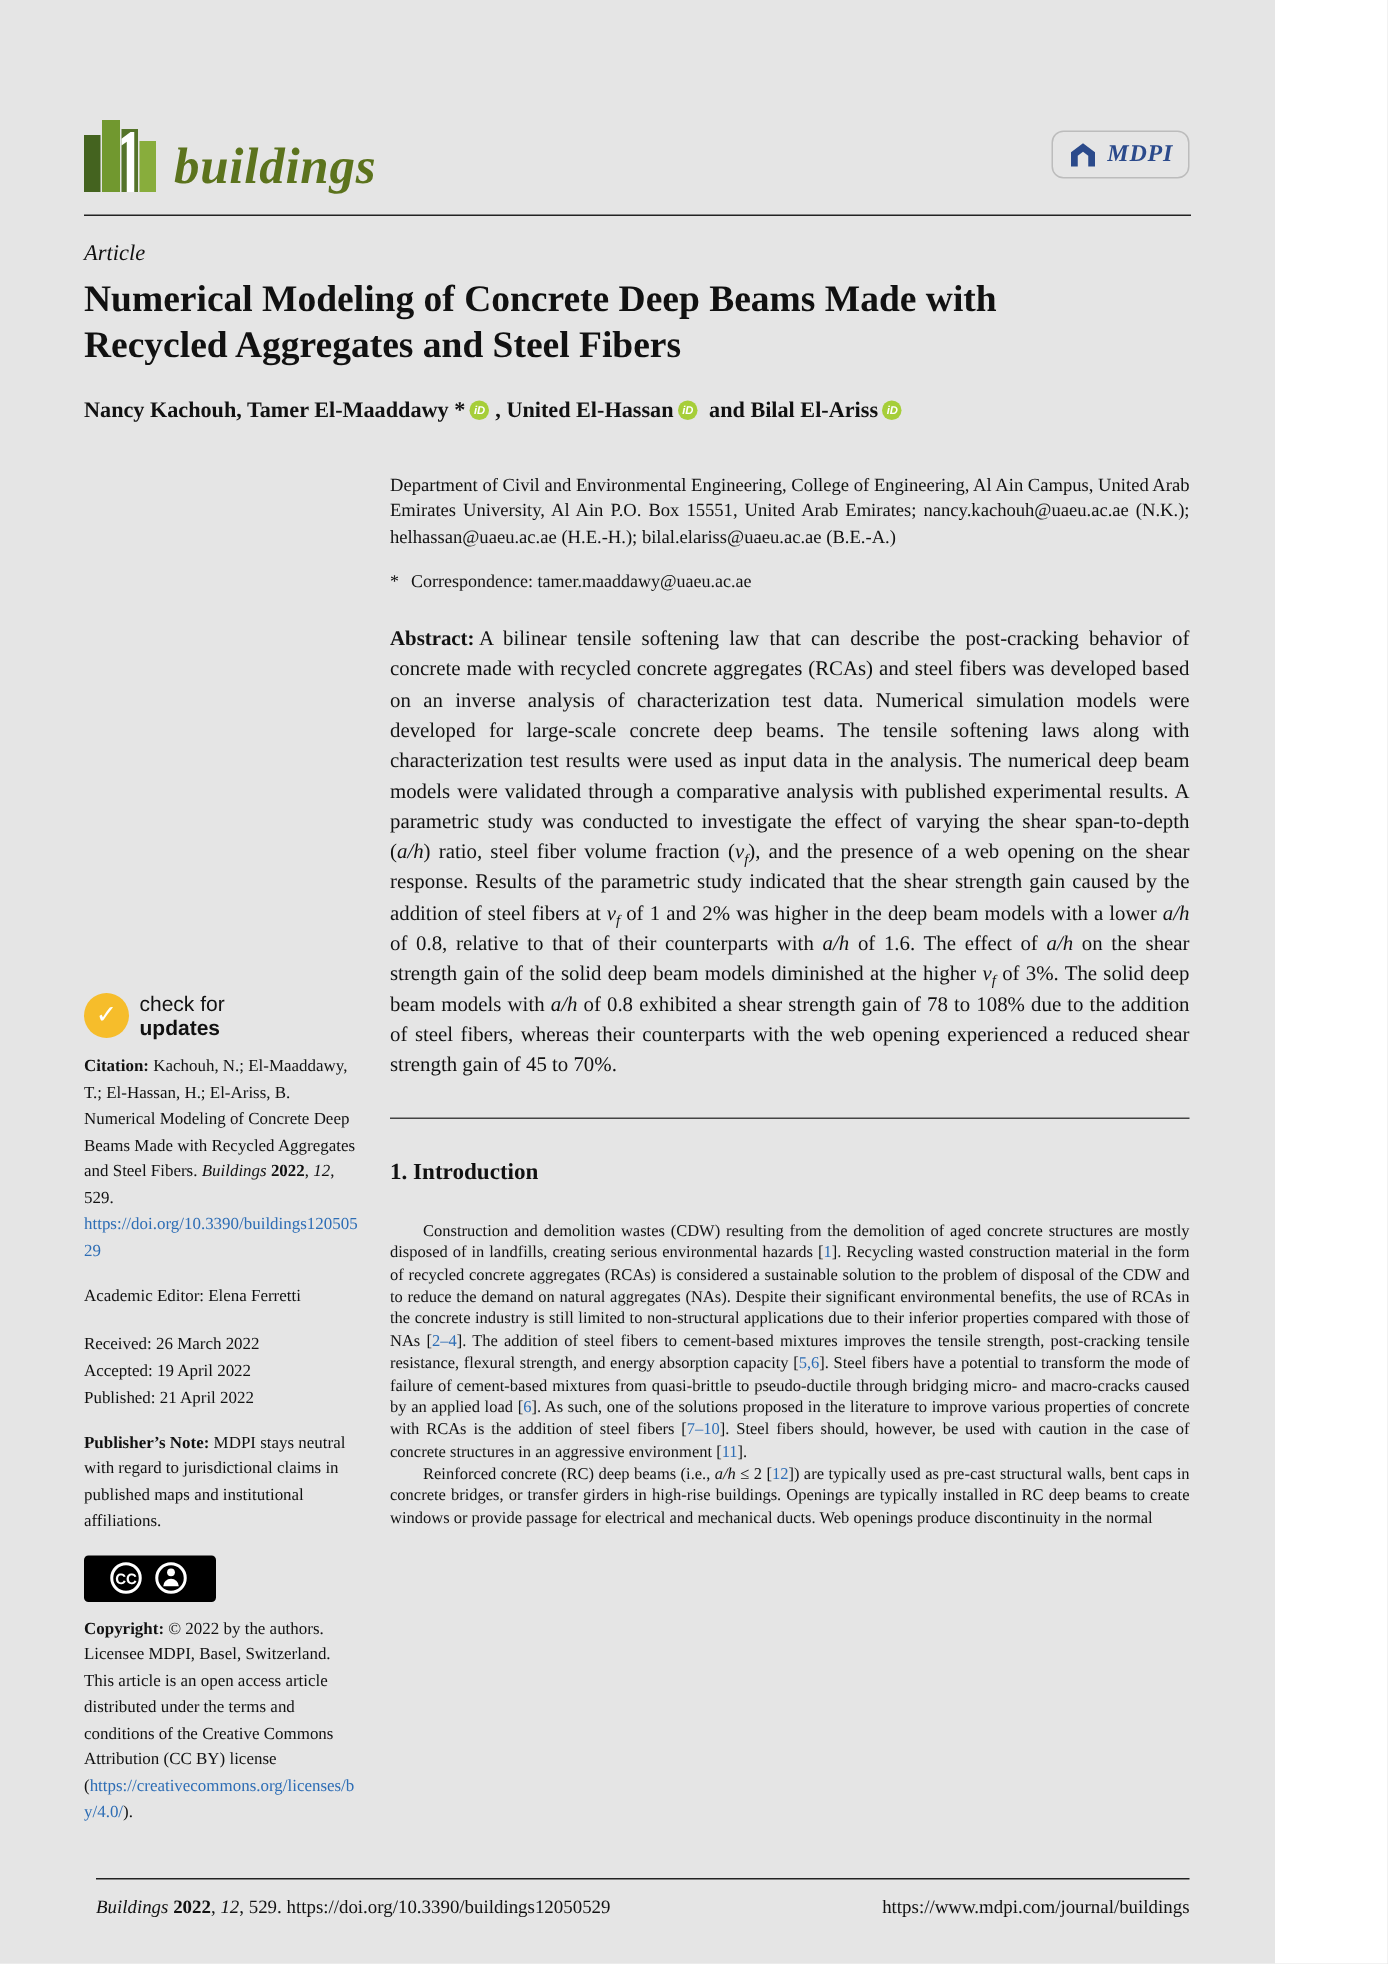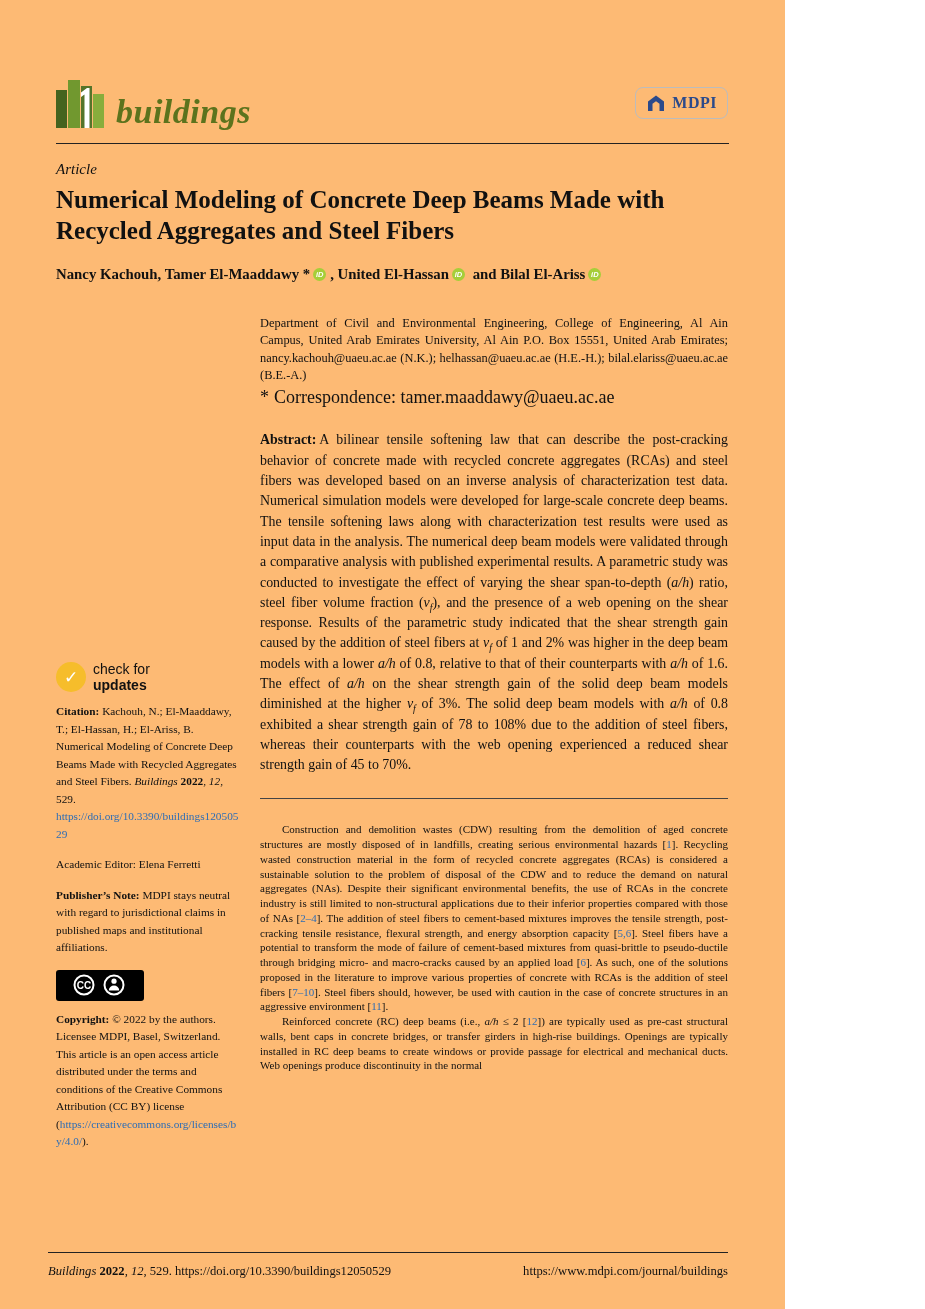--- a/index.html
+++ b/index.html
@@ -1,36 +1,36 @@
 <!DOCTYPE html>
 <html><head>
 <meta charset="utf-8">
 <style>
   * { box-sizing: border-box; }
   body { margin:0; font-family:"Liberation Serif","DejaVu Serif",serif; color:#111; background:#fff; }
-  .page { position:relative; width:785px; height:1309px; background:#fdba74; overflow:hidden; }
+  .page { position:relative; width:850px; height:1309px; background:#e5e5e5; overflow:hidden; }
 
   .masthead { display:flex; justify-content:space-between; align-items:center; padding:78px 57px 0 56px; }
   .brand { display:flex; align-items:flex-end; gap:10px; }
   .brand-word { font-size:34px; font-weight:bold; font-style:italic; color:#5c731d; line-height:0.95; letter-spacing:0.5px; }
-  .mdpi-badge { display:flex; align-items:center; gap:6px; border:1.5px solid #bcbcbc; border-radius:8px; padding:6px 10px; }
+  .mdpi-badge { display:flex; align-items:center; gap:6px; border:1.5px solid #bcbcbc; border-radius:8px; padding:6px 10px;font-style:italic; }
   .mdpi-word { font-size:16px; font-weight:bold; color:#2b4a8b; letter-spacing:0.5px; }
 
   .rule { border:none; border-top:1px solid #222; margin:0; }
   .rule-top { margin:15px 56px 0 56px; }
   .article-label { margin:17px 56px 0 56px; font-style:italic; font-size:15px; }
   .title { margin:7px 56px 0 56px; font-size:25px; line-height:1.22; font-weight:bold; max-width:690px; }
   .authors { margin:20px 56px 0 56px; font-size:14.8px; font-weight:bold; }
   .orcid { display:inline-block; width:13px; height:13px; border-radius:50%; background:#a6ce39; color:#fff;
            font-size:7.5px; font-weight:bold; font-style:italic; text-align:center; line-height:13px;
            vertical-align:2px; margin:0 4px 0 3px; font-family:"Liberation Sans",sans-serif; }
 
   .right-col { margin:32px 57px 0 260px; }
   .affiliation { margin:0; font-size:12.4px; line-height:1.4; text-align:justify; }
-  .correspondence { margin-top:3px; font-size:18px; }
+  .correspondence { margin-top:13px; font-size:12px; }
   .corr-star { display:inline-block; width:14px; }
   .abstract { margin:22px 0 0 0; font-size:13.9px; line-height:1.46; text-align:justify; }
   .lbl { font-weight:bold; margin-right:3px; }
   .keywords { margin:15px 0 0 0; font-size:13.9px; line-height:1.46; text-align:justify; }
   .rule-mid { margin-top:23px; border-top:1px solid #444; }
   .section-heading { margin:27px 0 0 0; font-size:15.4px; font-weight:bold; }
   .body-para { margin:23px 0 0 0; font-size:11px; line-height:1.34; text-align:justify; text-indent:22px; }
   .body-para + .body-para { margin-top:0; }
 
   .seg-l, .link { color:#2d6db5; }
@@ -45,21 +45,21 @@
                   font-weight:bold; display:flex; align-items:center; justify-content:center; flex:0 0 30px;
                   font-family:"DejaVu Sans",sans-serif; }
   .check-text { font-family:"Liberation Sans","DejaVu Sans",sans-serif; font-size:14px; line-height:1.15; color:#111; }
   .check-text .l2 { font-weight:bold; display:block; }
   .check-text .l1 { display:block; }
   .side-block { margin:0 0 13px 0; }
   .side-dates div { line-height:1.6; }
   .cc-badge { width:88px; height:31px; background:#000; border-radius:3px; display:flex; align-items:center;
               justify-content:center; margin:3px 0 10px 0;text-align:right; }
 
-  .footer { position:absolute; left:48px; right:57px; top:1252px; }
+  .footer { position:absolute; left:64px; right:57px; top:1252px; }
   .footer-row { display:flex; justify-content:space-between; margin-top:11px; font-size:12.6px; }
 </style>
 </head>
 <body>
 
 <div class="page">
 
   <header class="masthead">
     <div class="brand">
       <svg class="brand-icon" viewBox="0 0 50 50" width="50" height="50" aria-hidden="true">
@@ -90,37 +90,43 @@
     <p class="affiliation">Department of Civil and Environmental Engineering, College of Engineering, Al Ain Campus, United Arab Emirates University, Al Ain P.O. Box 15551, United Arab Emirates; nancy.kachouh@uaeu.ac.ae (N.K.); helhassan@uaeu.ac.ae (H.E.-H.); bilal.elariss@uaeu.ac.ae (B.E.-A.)</p>
     <div class="correspondence">
       <span class="corr-star">*</span><span>Correspondence: tamer.maaddawy@uaeu.ac.ae</span>
     </div>
 
     <p class="abstract"><span class="lbl">Abstract:</span><span><span>A bilinear tensile softening law that can describe the post-cracking behavior of concrete made with recycled concrete aggregates (RCAs) and steel fibers was developed based on an inverse analysis of characterization test data. Numerical simulation models were developed for large-scale concrete deep beams. The tensile softening laws along with characterization test results were used as input data in the analysis. The numerical deep beam models were validated through a comparative analysis with published experimental results. A parametric study was conducted to investigate the effect of varying the shear span-to-depth (</span><span class="seg-i">a/h</span><span>) ratio, steel fiber volume fraction (</span><span class="seg-i">v</span><sub class="seg-s">f</sub><span>), and the presence of a web opening on the shear response. Results of the parametric study indicated that the shear strength gain caused by the addition of steel fibers at </span><span class="seg-i">v</span><sub class="seg-s">f</sub><span> of 1 and 2% was higher in the deep beam models with a lower </span><span class="seg-i">a/h</span><span> of 0.8, relative to that of their counterparts with </span><span class="seg-i">a/h</span><span> of 1.6. The effect of </span><span class="seg-i">a/h</span><span> on the shear strength gain of the solid deep beam models diminished at the higher </span><span class="seg-i">v</span><sub class="seg-s">f</sub><span> of 3%. The solid deep beam models with </span><span class="seg-i">a/h</span><span> of 0.8 exhibited a shear strength gain of 78 to 108% due to the addition of steel fibers, whereas their counterparts with the web opening experienced a reduced shear strength gain of 45 to 70%.</span></span></p>
 
 
     <hr class="rule rule-mid">
 
+    <h2 class="section-heading">1. Introduction</h2>
     <p class="body-para"><span>Construction and demolition wastes (CDW) resulting from the demolition of aged concrete structures are mostly disposed of in landfills, creating serious environmental hazards [</span><span class="seg-l">1</span><span>]. Recycling wasted construction material in the form of recycled concrete aggregates (RCAs) is considered a sustainable solution to the problem of disposal of the CDW and to reduce the demand on natural aggregates (NAs). Despite their significant environmental benefits, the use of RCAs in the concrete industry is still limited to non-structural applications due to their inferior properties compared with those of NAs [</span><span class="seg-l">2–4</span><span>]. The addition of steel fibers to cement-based mixtures improves the tensile strength, post-cracking tensile resistance, flexural strength, and energy absorption capacity [</span><span class="seg-l">5,6</span><span>]. Steel fibers have a potential to transform the mode of failure of cement-based mixtures from quasi-brittle to pseudo-ductile through bridging micro- and macro-cracks caused by an applied load [</span><span class="seg-l">6</span><span>]. As such, one of the solutions proposed in the literature to improve various properties of concrete with RCAs is the addition of steel fibers [</span><span class="seg-l">7–10</span><span>]. Steel fibers should, however, be used with caution in the case of concrete structures in an aggressive environment [</span><span class="seg-l">11</span><span>].</span></p>
     <p class="body-para"><span>Reinforced concrete (RC) deep beams (i.e., </span><span class="seg-i">a/h</span><span> ≤ 2 [</span><span class="seg-l">12</span><span>]) are typically used as pre-cast structural walls, bent caps in concrete bridges, or transfer girders in high-rise buildings. Openings are typically installed in RC deep beams to create windows or provide passage for electrical and mechanical ducts. Web openings produce discontinuity in the normal</span></p>
   </main>
 
   <aside class="sidebar">
     <div class="check-badge">
       <span class="check-circle">✓</span>
       <span class="check-text">
         <span class="l1">check for</span>
         <span class="l2">updates</span>
       </span>
     </div>
 
     <p class="side-block"><span class="seg-b">Citation: </span><span>Kachouh, N.; El-Maaddawy, T.; El-Hassan, H.; El-Ariss, B. Numerical Modeling of Concrete Deep Beams Made with Recycled Aggregates and Steel Fibers. </span><span class="seg-i">Buildings </span><span class="seg-b">2022</span><span>, </span><span class="seg-i">12</span><span>, 529. </span><span class="seg-l">https://doi.org/10.3390/buildings12050529</span></p>
 
     <p class="side-block">Academic Editor: Elena Ferretti</p>
 
+    <div class="side-block side-dates">
+      <div>Received: 26 March 2022</div>
+      <div>Accepted: 19 April 2022</div>
+      <div>Published: 21 April 2022</div>
+    </div>
 
     <p class="side-block"><span class="seg-b">Publisher’s Note: </span><span>MDPI stays neutral with regard to jurisdictional claims in published maps and institutional affiliations.</span></p>
 
     <div class="cc-badge">
       <svg width="60" height="24" viewBox="0 0 60 24" aria-hidden="true">
         <circle cx="14" cy="12" r="9.5" fill="none" stroke="#fff" stroke-width="2"></circle>
         <text x="14" y="15.8" text-anchor="middle" font-size="10" font-weight="bold" fill="#fff" font-family="Liberation Sans, sans-serif">CC</text>
         <circle cx="44" cy="12" r="9.5" fill="none" stroke="#fff" stroke-width="2"></circle>
         <circle cx="44" cy="8.2" r="2.6" fill="#fff"></circle>
         <path d="M38.8,17.5 a5.2,5 0 0 1 10.4,0 z" fill="#fff"></path>

